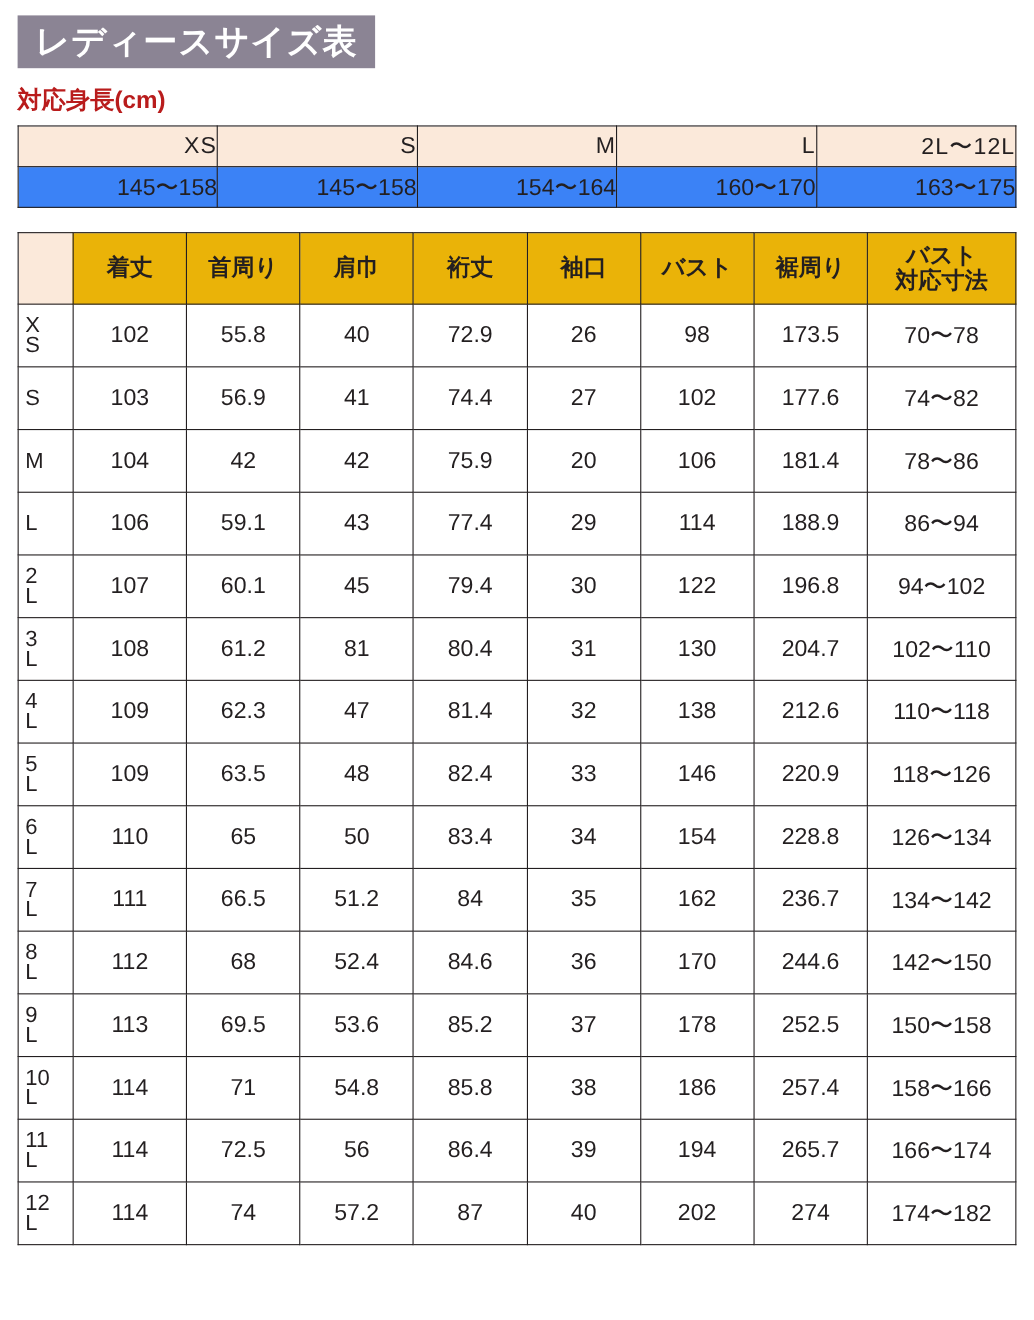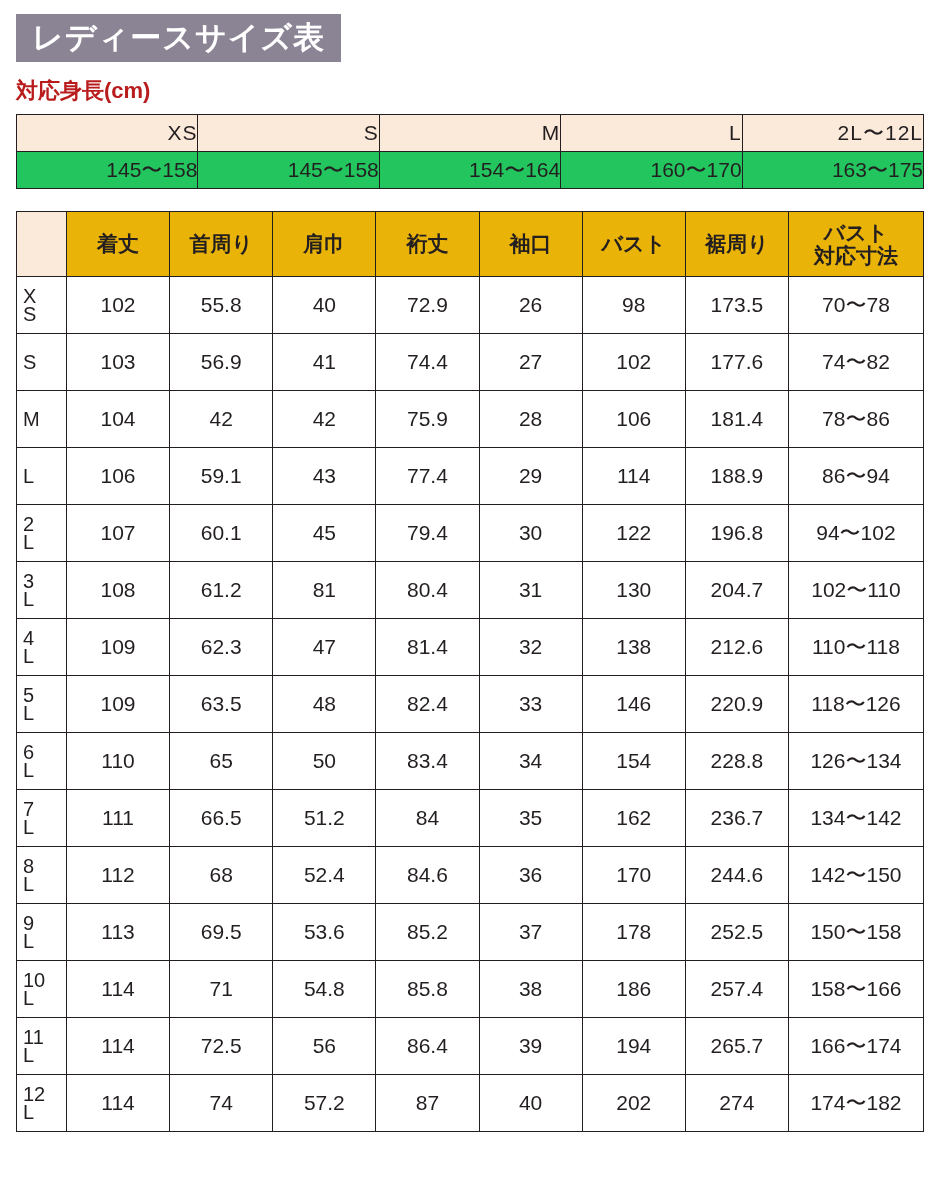--- a/index.html
+++ b/index.html
@@ -53,21 +53,21 @@
     font-size: 21px;
     height: 32px;
     padding: 2px 0;
   }
   .height-table tr.head td {
     background: #fbe9da;
     font-weight: normal;
     letter-spacing: 1px;
   }
   .height-table tr.vals td {
-    background: #22c55e;
+    background: #3b82f6;
     letter-spacing: 0px;
   }
   .spacer {
     height: 22px;
   }
   .size-table {
     width: 908px;
   }
   .size-table th, .size-table td {
     border: 1px solid #231f20;
@@ -185,21 +185,21 @@
           <td class="col-last">74〜82</td>
         </tr>
         <tr>
           <td class="rowlab col-lab">
             <span class="stack">M</span>
           </td>
           <td class="col-d">104</td>
           <td class="col-d">42</td>
           <td class="col-d">42</td>
           <td class="col-d">75.9</td>
-          <td class="col-d">28</td>
+          <td class="col-d">20</td>
           <td class="col-d">106</td>
           <td class="col-d">181.4</td>
           <td class="col-last">78〜86</td>
         </tr>
         <tr>
           <td class="rowlab col-lab">
             <span class="stack">L</span>
           </td>
           <td class="col-d">106</td>
           <td class="col-d">59.1</td>

